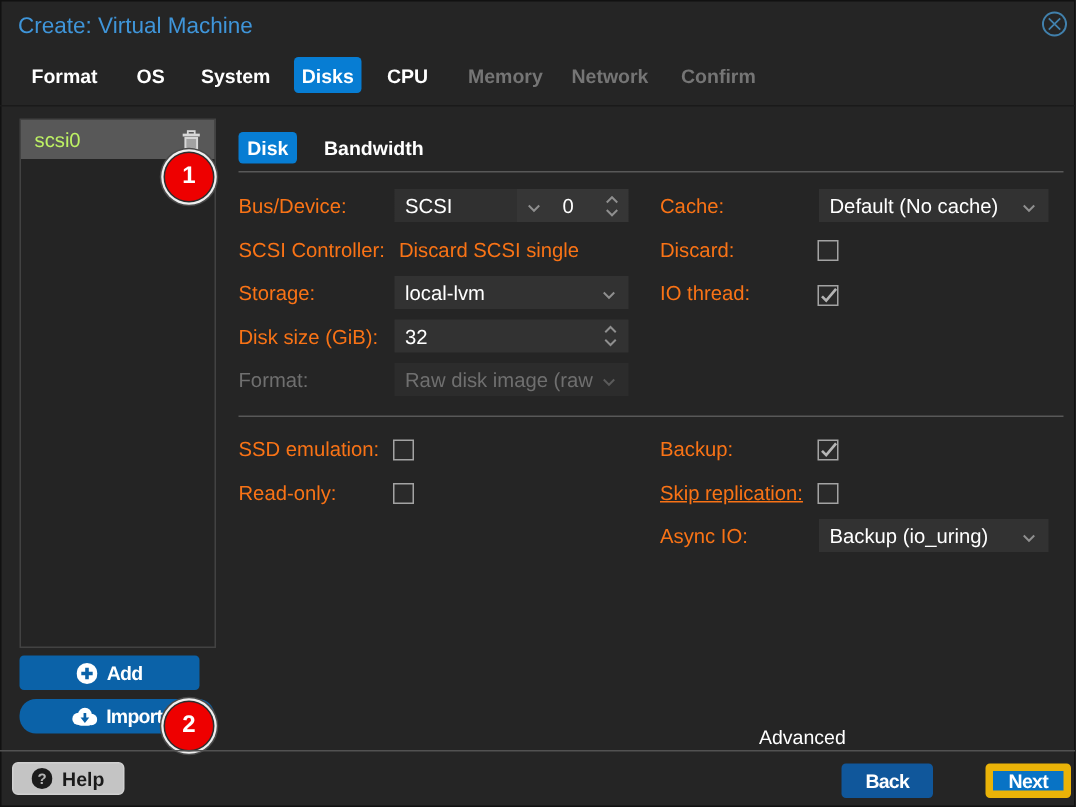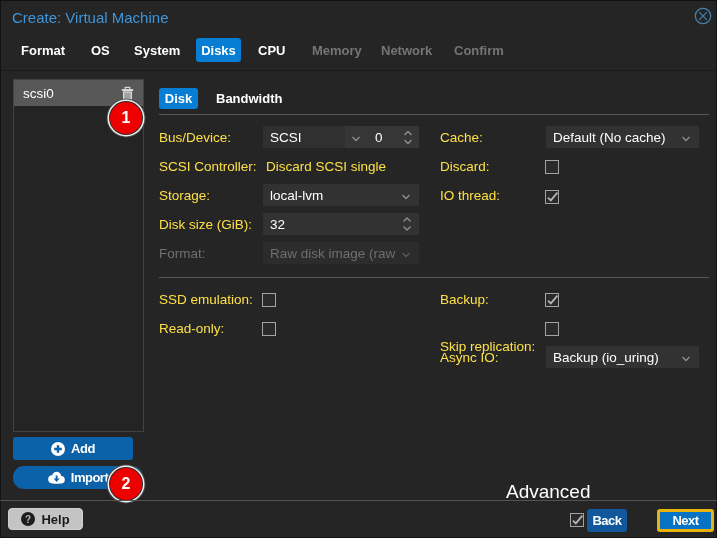--- a/index.html
+++ b/index.html
@@ -1,20 +1,20 @@
 <!DOCTYPE html>
 <html><head>
 <meta charset="utf-8">
 <style>
   html,body{margin:0;padding:0;background:#262626;}
   #wrap{position:relative;width:717px;height:538px;background:#252525;
         font-family:"Liberation Sans",sans-serif;overflow:hidden;
         box-shadow:inset 0 0 0 1px #111;}
   .abs{position:absolute;}
-  .lbl{position:absolute;font-size:13.5px;color:#fde047;line-height:23px;height:22px;white-space:nowrap;}
+  .lbl{position:absolute;font-size:13.5px;color:#f97316;line-height:23px;height:22px;white-space:nowrap;}
   .fld{position:absolute;background:#323232;height:22px;box-sizing:border-box;
        font-size:13.5px;color:#fff;line-height:23px;white-space:nowrap;}
   .fld .txt{position:absolute;left:7px;top:0;}
   .tab{position:absolute;top:39px;height:24px;line-height:24px;font-size:13px;font-weight:700;color:#fff;white-space:nowrap;}
   .tab.dis{color:#757575;}
   .chev{position:absolute;width:10px;height:10px;}
   .cb{position:absolute;width:13.5px;height:13.5px;box-sizing:border-box;border:1px solid #a3a3a3;background:#2a2a2a;}
   .hline{position:absolute;height:1px;background:#585858;}
   .btnblue{position:absolute;box-sizing:border-box;border-radius:3px;background:#0b62a8;letter-spacing:-0.5px;
            color:#fff;font-weight:700;font-size:13px;display:flex;align-items:center;justify-content:center;}
@@ -39,21 +39,21 @@
   <div class="abs" style="left:196px;top:38px;width:45px;height:24px;border-radius:3px;background:#077dd3;"></div>
   <div class="tab" style="left:196px;width:45px;text-align:center;">Disks</div>
   <div class="tab" style="left:258px;">CPU</div>
   <div class="tab dis" style="left:312px;">Memory</div>
   <div class="tab dis" style="left:381px;">Network</div>
   <div class="tab dis" style="left:454px;">Confirm</div>
   <div class="abs" style="left:0;top:70px;width:717px;height:1px;background:#1a1a1a;"></div>
 
   <div class="abs" style="left:13px;top:79px;width:131px;height:353px;box-sizing:border-box;border:1px solid #424242;background:#242424;"></div>
   <div class="abs" style="left:14px;top:80px;width:129px;height:26px;background:#585858;"></div>
-  <div class="abs" style="left:23px;top:82px;font-size:13.5px;color:#ffffff;line-height:23px;">scsi0</div>
+  <div class="abs" style="left:23px;top:82px;font-size:13.5px;color:#bef264;line-height:23px;">scsi0</div>
 
   <svg class="abs" style="left:119.5px;top:85.5px;" width="15" height="15" viewBox="0 0 15 15">
     <rect x="5.2" y="1.4" width="4.6" height="2.4" fill="none" stroke="#d8d8d8" stroke-width="1.2"></rect>
     <rect x="1.8" y="3.1" width="11.4" height="1.9" fill="#d8d8d8"></rect>
     <rect x="3.6" y="6" width="7.8" height="7.3" fill="#a2a2a2" stroke="#d8d8d8" stroke-width="1.3"></rect>
   </svg>
 
   <div class="btnblue" style="left:13px;top:437px;width:120px;height:23px;">
     <svg width="14" height="14" viewBox="0 0 14 14" style="margin-right:6px;">
       <circle cx="7" cy="7" r="7" fill="#fff"></circle>
@@ -142,41 +142,41 @@
   <div class="cb" style="left:262px;top:293px;"></div>
   <div class="lbl" style="left:159px;top:317px;">Read-only:</div>
   <div class="cb" style="left:262px;top:322px;"></div>
 
   <div class="lbl" style="left:440px;top:288px;">Backup:</div>
   <div class="cb" style="left:545px;top:293px;">
     <svg width="13" height="13" viewBox="0 0 13 13" style="position:absolute;left:0;top:-1px;">
         <path d="M2 7.6 L4.8 10.4 L11.4 2.6" fill="none" stroke="#b5b5b5" stroke-width="1.8"></path>
       </svg>
   </div>
-  <div class="lbl" style="left:440px;top:335px;">Skip replication:</div>
+  <div class="lbl" style="left:440px;top:317px;text-decoration:underline;">Skip replication:</div>
   <div class="cb" style="left:545px;top:322px;"></div>
   <div class="lbl" style="left:440px;top:346px;">Async IO:</div>
   <div class="fld" style="left:546px;top:346px;width:153px;">
       <span class="txt">Backup (io_uring)</span>
     <svg class="chev" style="right:8px;top:8px;" width="10" height="6" viewBox="0 0 10 6">
         <path d="M1.5 1 L5 4.5 L8.5 1" fill="none" stroke="#8f8f8f" stroke-width="1.3"></path>
       </svg>
   </div>
 
   <div class="abs" style="left:0;top:500px;width:717px;height:1px;background:#525252;"></div>
   <div class="abs" style="left:8px;top:508px;width:75px;height:22px;box-sizing:border-box;border:1px solid #d0d0d0;border-radius:4px;
        background:#c4c4c4;color:#1a1a1a;font-weight:700;font-size:13px;
        display:flex;align-items:center;justify-content:center;">
     <svg width="14" height="14" viewBox="0 0 14 14" style="margin-right:6px;">
       <circle cx="7" cy="7" r="7" fill="#1c1c1c"></circle>
       <text x="7" y="10.5" text-anchor="middle" font-size="10" font-weight="bold" fill="#b5b5b5" font-family="Liberation Sans">?</text>
     </svg>Help
   </div>
 
-  <div class="abs" style="left:506px;top:480px;font-size:19px;color:#fff;line-height:23px;">Advanced</div>
+  <div class="abs" style="left:506px;top:480px;font-size:13px;color:#fff;line-height:23px;">Advanced</div>
   <div class="cb" style="left:570px;top:513px;">
     <svg width="13" height="13" viewBox="0 0 13 13" style="position:absolute;left:0;top:-1px;">
         <path d="M2 7.6 L4.8 10.4 L11.4 2.6" fill="none" stroke="#b5b5b5" stroke-width="1.8"></path>
       </svg>
   </div>
-  <div class="btnblue" style="left:587px;top:509px;width:40px;height:23px;background:#10579b;">Back</div>
-  <div class="btnblue" style="left:657px;top:509px;width:57px;height:23px;background:#0873c5;border:3px solid #eab308;">Next</div>
+  <div class="btnblue" style="left:561px;top:509px;width:61px;height:23px;background:#10579b;">Back</div>
+  <div class="btnblue" style="left:657px;top:509px;width:57px;height:23px;background:#0873c5;border:5px solid #eab308;">Next</div>
 </div>
 
 </body></html>

